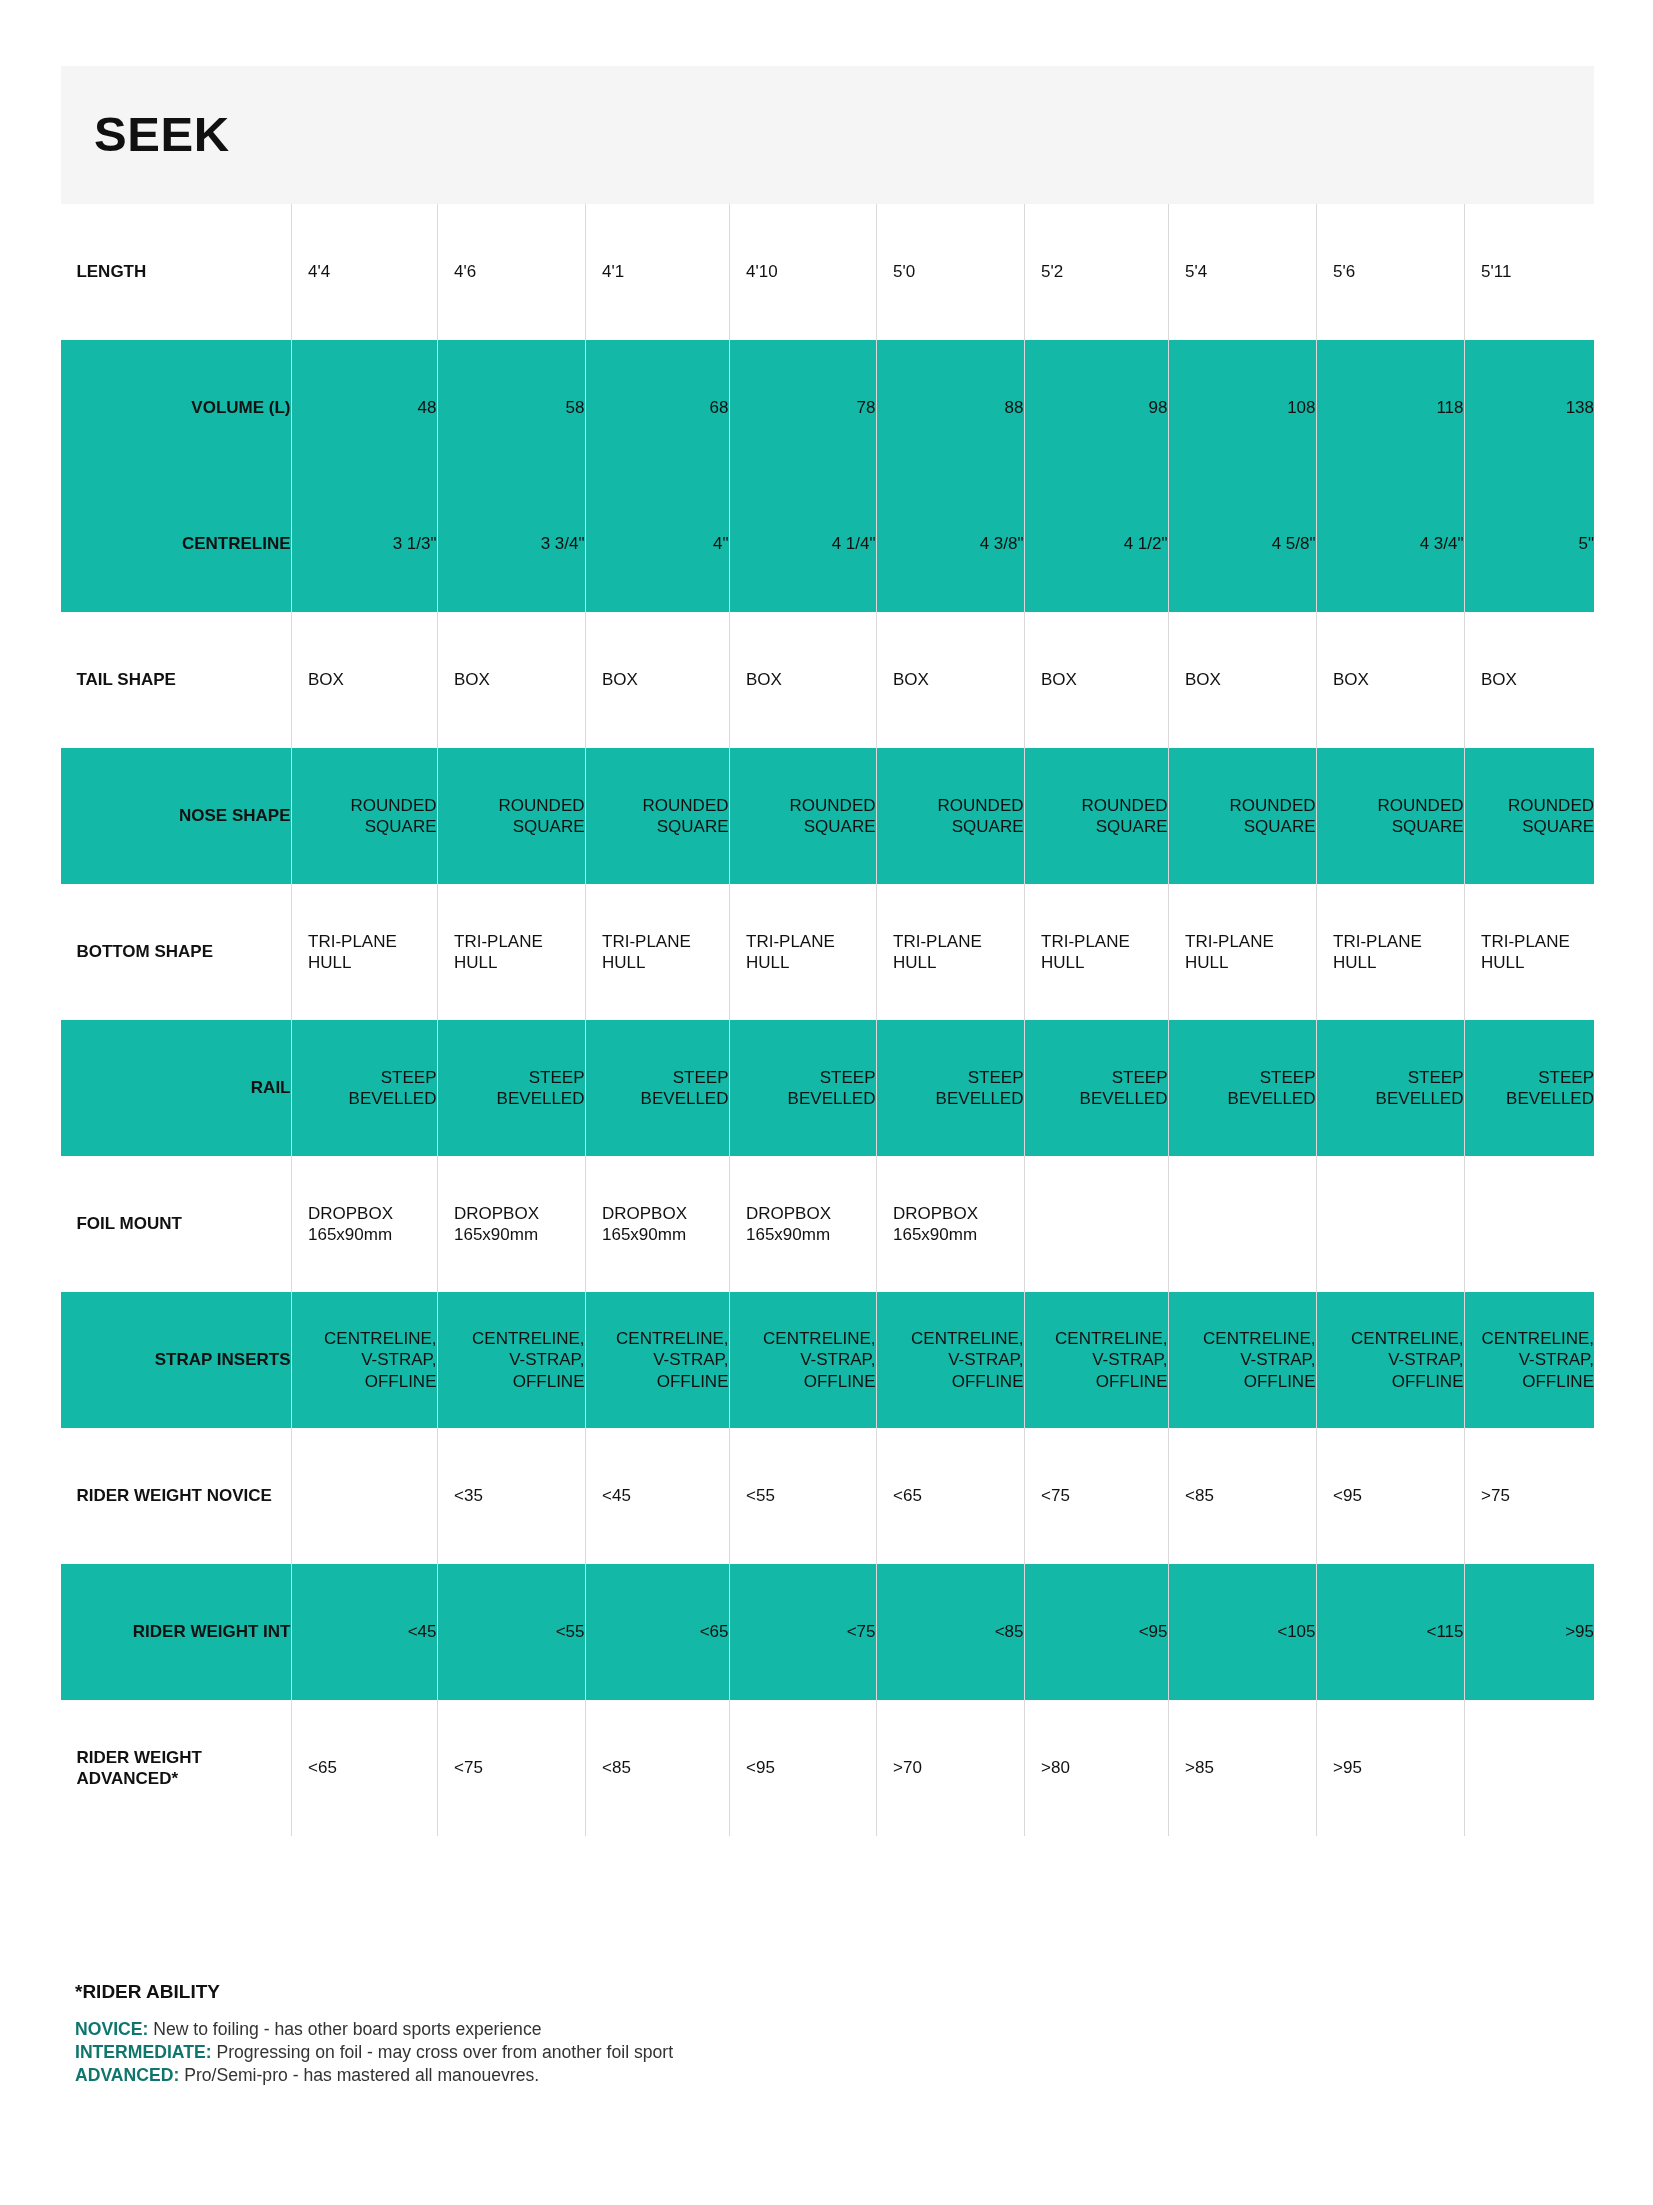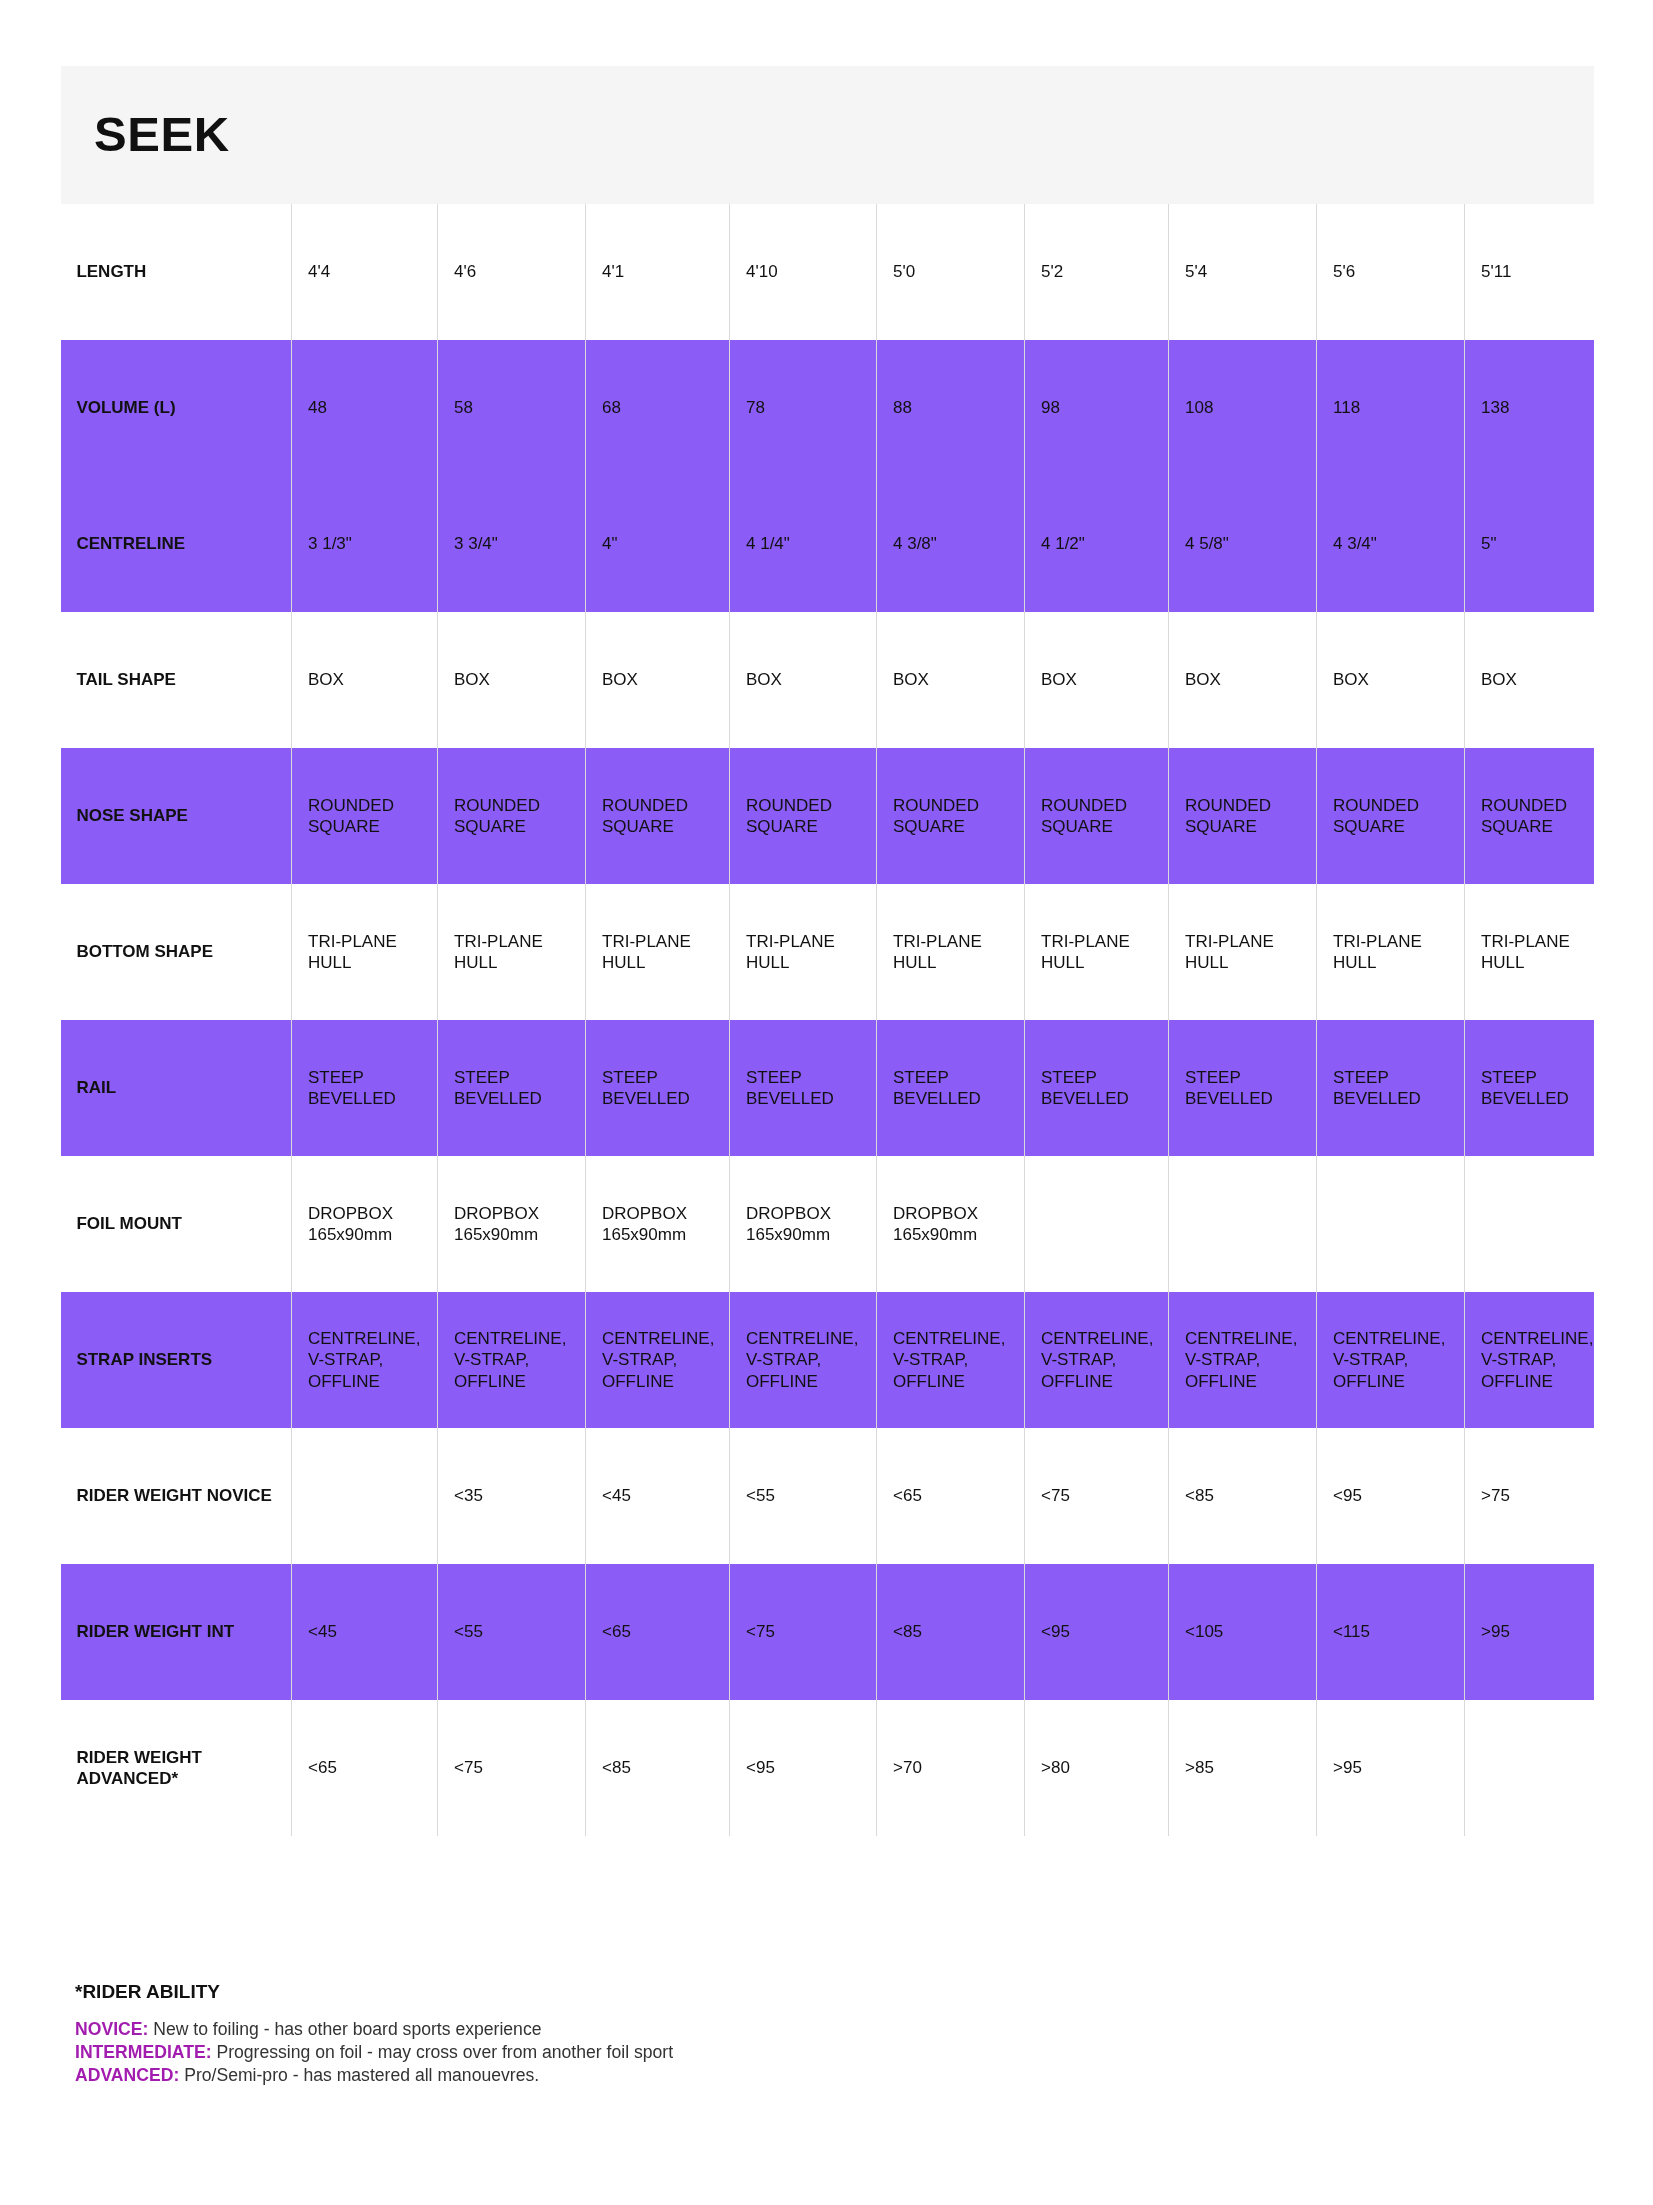--- a/index.html
+++ b/index.html
@@ -3,26 +3,26 @@
 <meta charset="utf-8">
 <style>
   html, body { margin:0; padding:0; background:#ffffff; }
   body { width:1654px; height:2205px; position:relative; font-family:"Liberation Sans", sans-serif; color:#111; }
   .sheet { position:absolute; left:61px; top:66px; width:1533px; }
   .title-bar { height:138px; background:#f5f5f5; position:relative; }
   .title { position:absolute; left:33px; top:40px; font-size:49px; font-weight:bold; letter-spacing:0.6px; margin:0; }
   table.specs { border-collapse:collapse; width:1533px; table-layout:fixed; }
   table.specs td { height:136px; vertical-align:middle; font-size:17px; line-height:21.5px; padding:0 0 0 16.5px; border-left:1.1px solid #d9d9d9; text-transform:none; }
   table.specs td.label { border-left:none; font-weight:bold; width:214px; padding-left:15.4px; }
-  table.specs tr.shade td { background:#8b5cf6; }
+  table.specs tr.shade td { background:#14b8a6;text-align:right; }
   col.c-label { width:230px; }
   .notes { position:absolute; left:75px; top:1981px; }
   .notes h2 { font-size:19px; font-weight:bold; margin:0 0 15.4px 0; }
   .notes p { margin:0; font-size:17.6px; line-height:23px; color:#333; }
-  .notes p b { color:#a21caf; }
+  .notes p b { color:#0f766e; }
 </style>
 </head>
 <body>
 
 <div class="sheet">
   <div class="title-bar">
     <h1 class="title">SEEK</h1>
   </div>
   <table class="specs">
     <colgroup>

